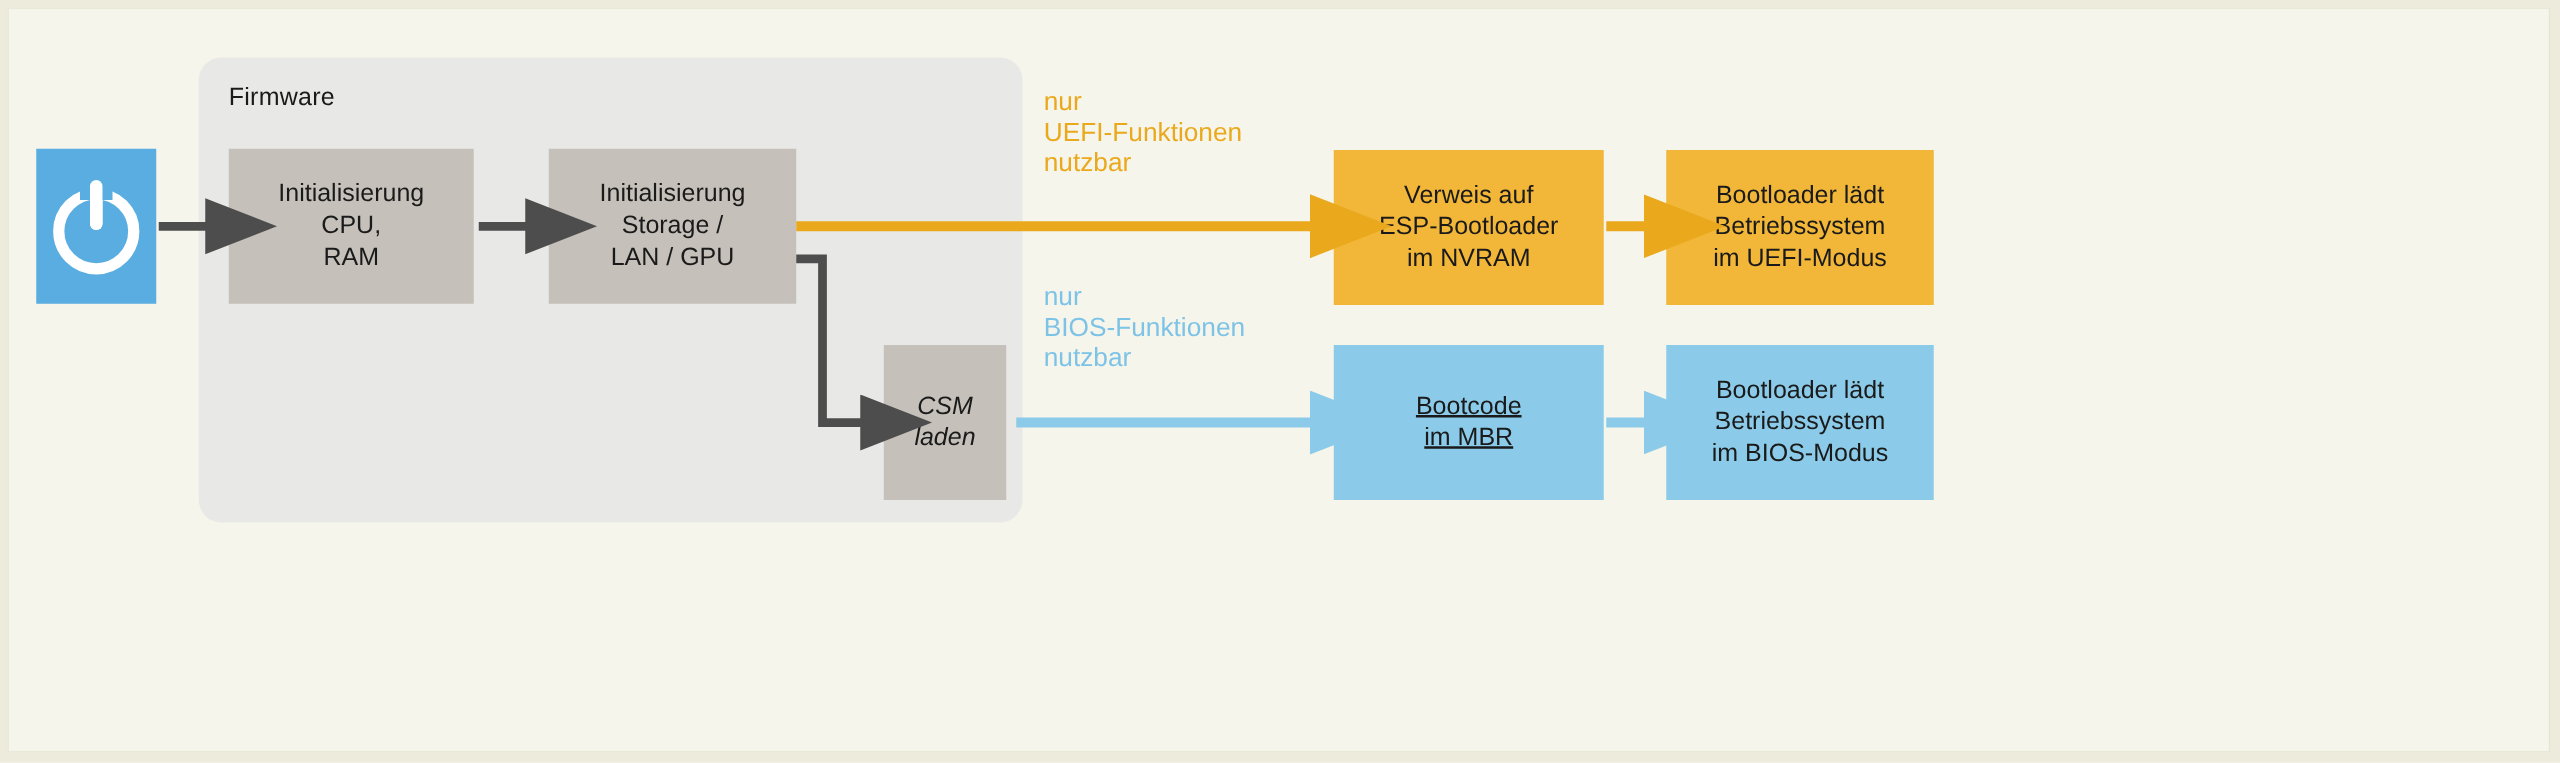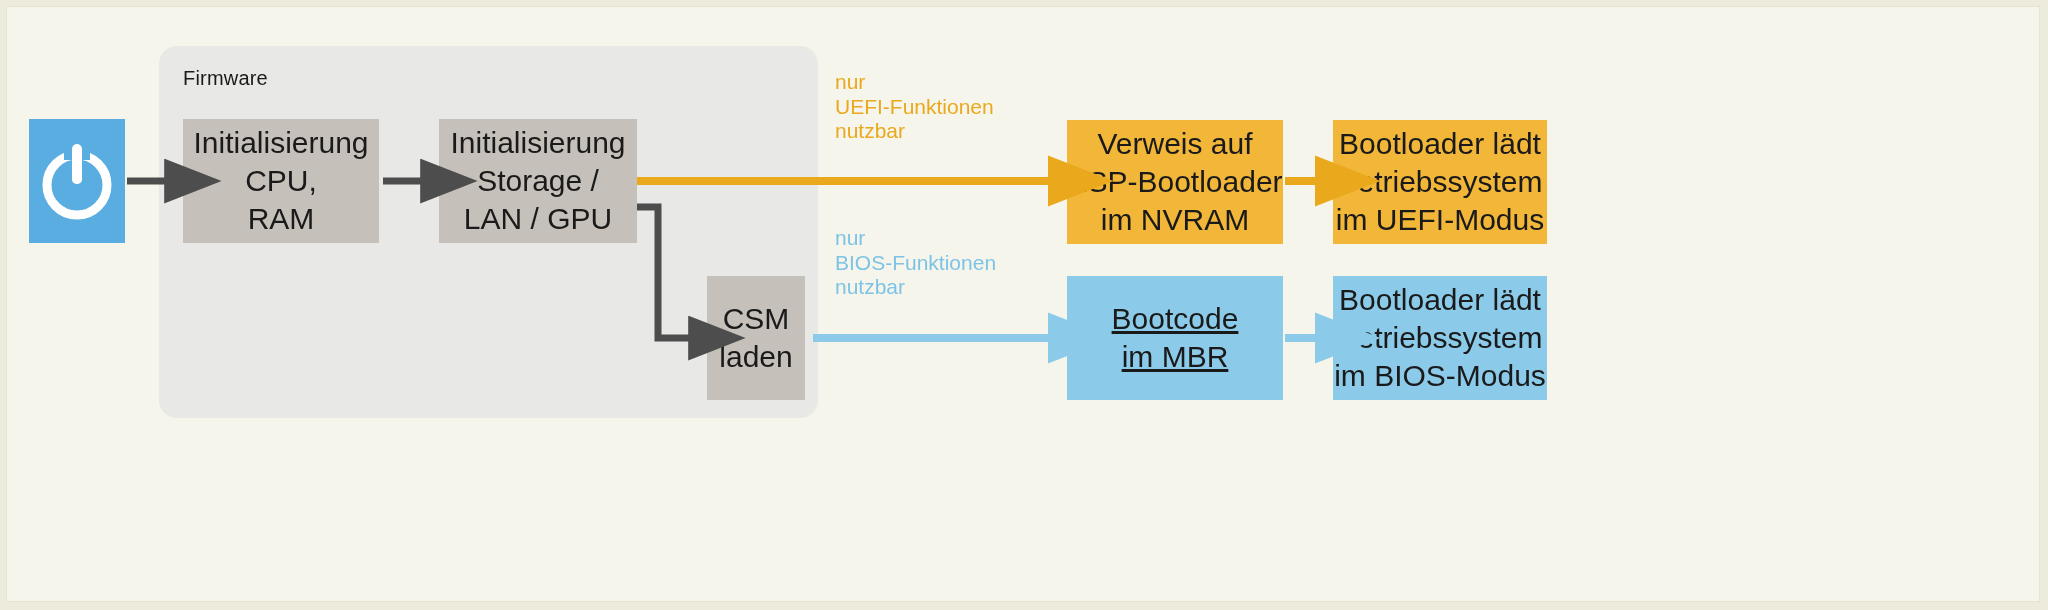--- a/index.html
+++ b/index.html
@@ -36,33 +36,33 @@
     left:22px; top:112px; width:96px; height:124px;
     background:#59ade1;
   }
   #power-button svg{display:block;}
 
   
   .node{
     display:flex; flex-direction:column;
     align-items:center; justify-content:center;
     text-align:center;
-    font-size:30px; line-height:1.26;
+    font-size:20px; line-height:1.26;
     color:#1a1a1a;
     box-sizing:border-box;
     padding:2px 6px;
   }
   .node .ln{white-space:nowrap;display:block;}
   .gray{background:#c5c1ba;}
   .orange{background:#f2b739;}
   .blue{background:#8bcbe9;}
 
   #node-init-cpu   {left:176px; top:112px; width:196px; height:124px;}
   #node-init-storage{left:432px; top:112px; width:198px; height:124px;}
-  #node-csm        {left:700px; top:269px; width:98px;  height:124px;}
+  #node-csm        {left:700px; top:269px; width:98px;  height:124px;font-style:italic;}
 
   #node-esp        {left:1060px; top:113px; width:216px; height:124px;}
   #node-uefi-os    {left:1326px; top:113px; width:214px; height:124px;}
   #node-mbr        {left:1060px; top:269px; width:216px; height:124px;text-decoration:underline;}
   #node-bios-os    {left:1326px; top:269px; width:214px; height:124px;}
 
   
   .anno{
     font-size:21px; line-height:1.17; white-space:pre-line;
   }

